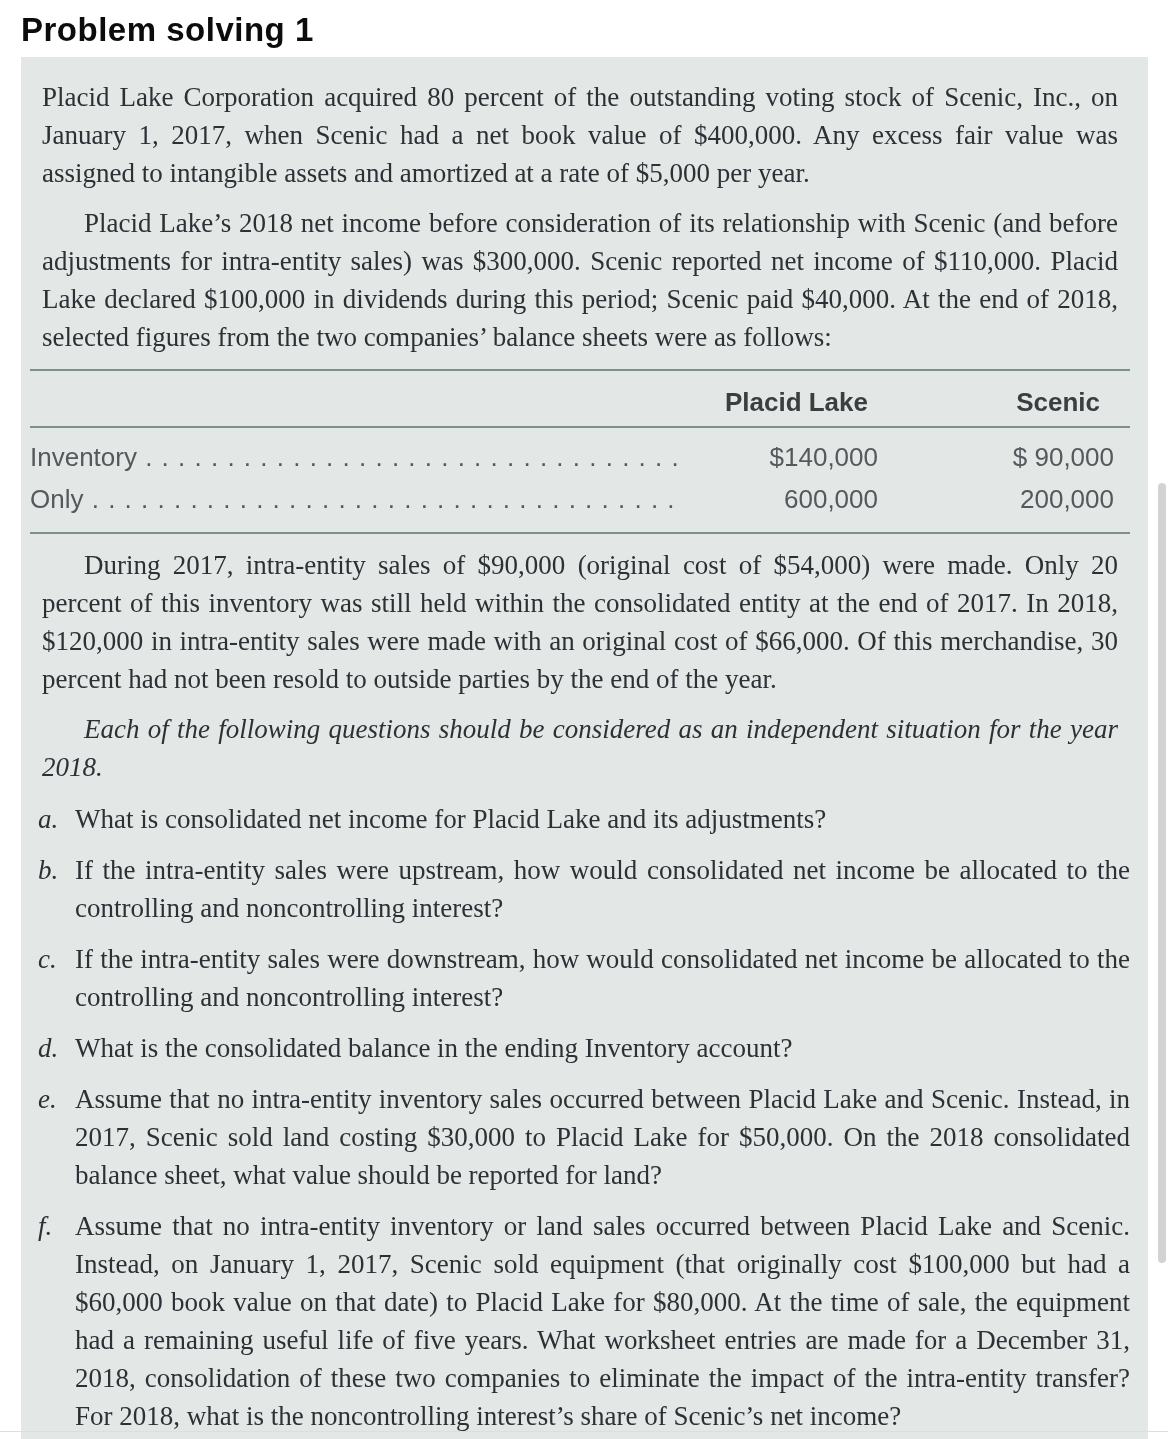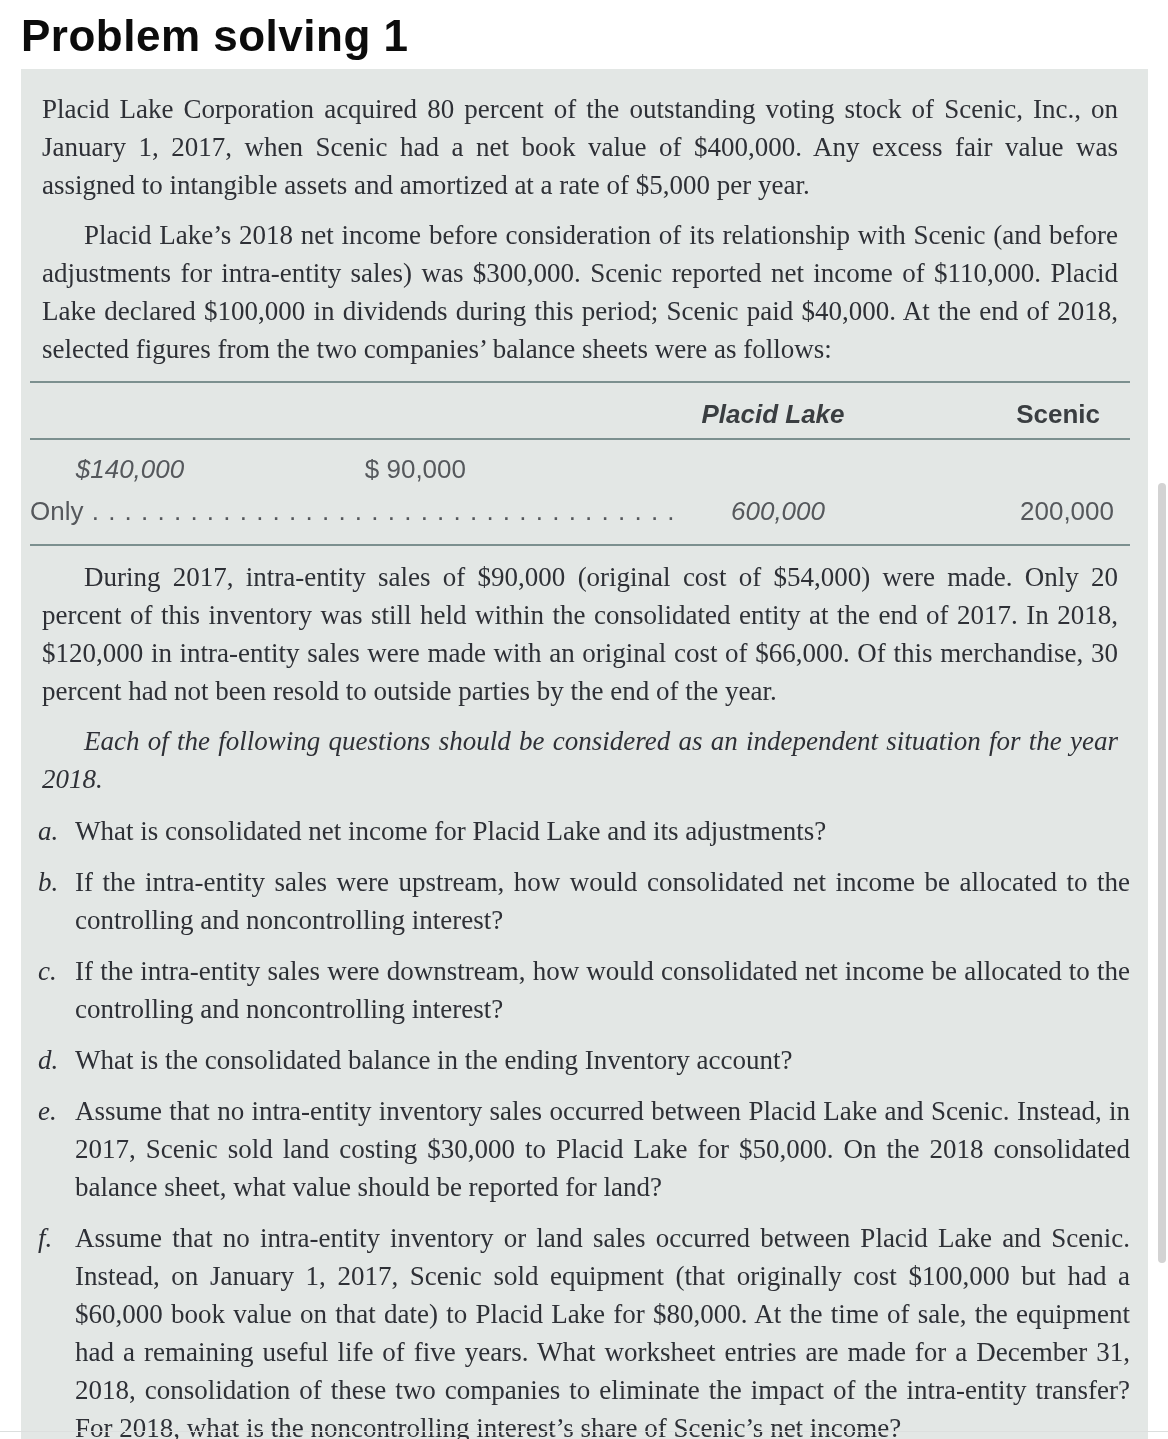--- a/index.html
+++ b/index.html
@@ -18,21 +18,21 @@
     width:1168px;height:1439px;
     background:#ffffff;
     overflow:hidden;
     position:relative;
     font-family:"Liberation Serif", serif;
   }
   .page{padding:12px 20px 0 21px;}
   .title{
     font-family:"Liberation Sans", sans-serif;
     font-weight:bold;
-    font-size:44px;
+    font-size:33px;
     line-height:1.1;
     color:var(--title-text);
     margin:0 0 9px 0;
     letter-spacing:0.5px;
   }
   .problem-box{
     background:var(--box-bg);
     width:1127px;
     padding:9px 18px 16px 9px;
     color:var(--body-text);
@@ -76,21 +76,21 @@
     overflow:hidden;
     white-space:nowrap;
     color:var(--table-text);
   }
   .cell-label .leader::after{
     content:" . . . . . . . . . . . . . . . . . . . . . . . . . . . . . . . . . . . . . . . . . . . . . . . . . . . . . . . . . . . .";
     color:var(--table-text);
     letter-spacing:1px;
   }
   .cell-spacer{flex:1;}
-  .cell-v1{width:200px;text-align:center;font-style:italic;}
+  .cell-v1{width:200px;text-align:right;}
   .cell-v2{width:252px;text-align:right;padding-right:16px;}
   .stmt-head .cell-v1{padding-right:10px;}
   .stmt-head .cell-v2{padding-right:30px;}
 
   
   .questions{margin-top:14px;}
   .q{
     display:flex;
     margin-top:13px;
     font-size:27px;
@@ -136,20 +136,21 @@
     <p class="para indent">Placid Lake’s 2018 net income before consideration of its relationship with Scenic (and before adjustments for intra-entity sales) was $300,000. Scenic reported net income of $110,000. Placid Lake declared $100,000 in dividends during this period; Scenic paid $40,000. At the end of 2018, selected figures from the two companies’ balance sheets were as follows:</p>
 
     <div class="stmt-table">
       <div class="stmt-head">
         <div class="cell-spacer"></div>
         <div class="cell-v1">Placid Lake</div>
         <div class="cell-v2">Scenic</div>
       </div>
       <div class="stmt-body">
         <div class="stmt-row">
+          <div class="cell-label"><span class="leader">Inventory</span></div>
           <div class="cell-v1">$140,000</div>
           <div class="cell-v2">$ 90,000</div>
         </div>
         <div class="stmt-row">
           <div class="cell-label"><span class="leader">Only</span></div>
           <div class="cell-v1">600,000</div>
           <div class="cell-v2">200,000</div>
         </div>
       </div>
     </div>

